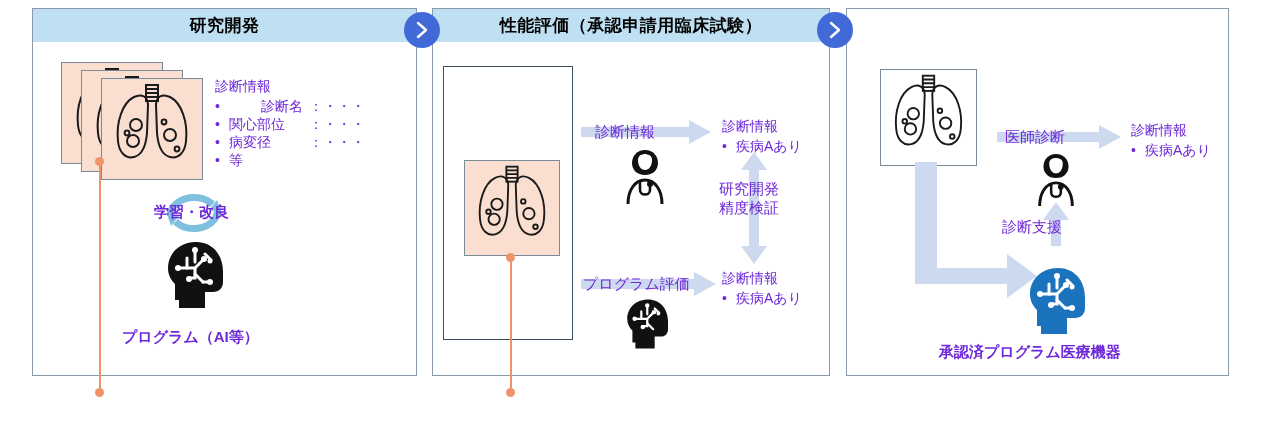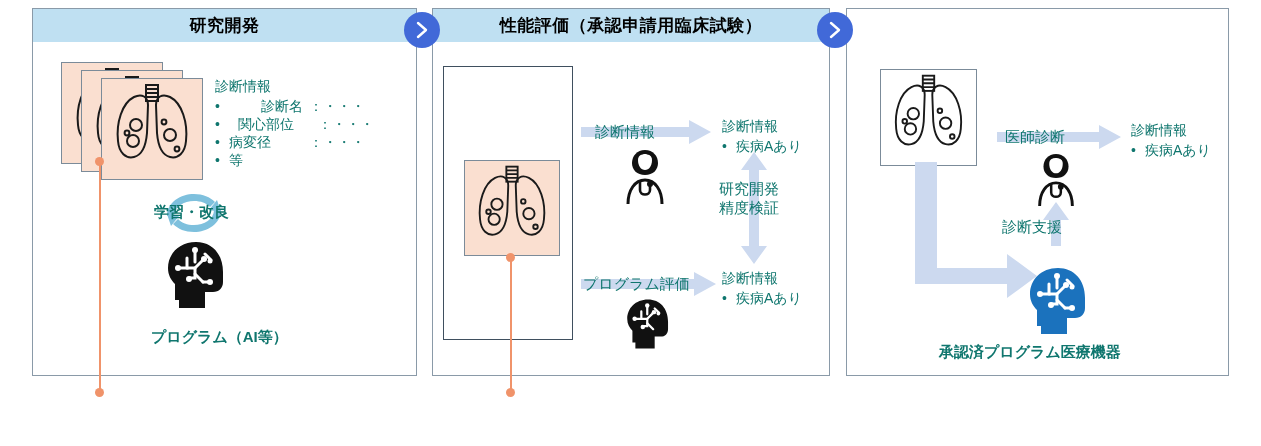--- a/index.html
+++ b/index.html
@@ -31,21 +31,21 @@
   }
   .chev svg{display:block;}
 
   
   .tile{position:absolute;box-sizing:border-box;border:1px solid #7b8b99;}
   .tile.peach{background:#fadfd0;}
   .tile.white{background:#ffffff;}
   .tile svg{display:block;width:100%;height:100%;}
 
   
-  .txt{position:absolute;color:#0f766e;line-height:1.28;white-space:nowrap;}
+  .txt{position:absolute;color:#6d28d9;line-height:1.28;white-space:nowrap;}
   .t14{font-size:14px;}
   .t15{font-size:15px;}
   .bold{font-weight:bold;}
   .listrow{display:flex;}
   .listrow .bu{width:14px;}
   .listrow .nm{display:inline-block;}
   .colon{margin-left:6px;}
 
   
   .ba{position:absolute;}
@@ -136,21 +136,21 @@
 
       <div class="txt t14" style="left:182px;top:36px;">
         <div>診断情報</div>
         <div class="listrow" style="margin-top:2px;">
           <span class="bu">•</span>
           <span class="nm" style="width:74px;text-align:right;">診断名</span>
           <span class="colon">：・・・</span>
         </div>
         <div class="listrow">
           <span class="bu">•</span>
-          <span class="nm" style="width:74px;margin-left:9px;">関心部位</span>
+          <span class="nm" style="width:74px;">関心部位</span>
           <span class="colon">：・・・</span>
         </div>
         <div class="listrow">
           <span class="bu">•</span>
           <span class="nm" style="width:74px;">病変径</span>
           <span class="colon">：・・・</span>
         </div>
         <div class="listrow">
           <span class="bu">•</span>
           <span class="nm" style="width:74px;">等</span>
@@ -185,21 +185,21 @@
           <g fill="#ffffff">
             <circle cx="30" cy="10" r="3"></circle>
               <circle cx="13" cy="28" r="3"></circle>
             <circle cx="39" cy="19" r="3"></circle>
               <circle cx="45" cy="21" r="2.5"></circle>
             <circle cx="45" cy="42" r="3"></circle>
               <circle cx="24" cy="39" r="3"></circle>
           </g>
         </svg>
       </div>
-      <div class="txt t15 bold" style="left:89px;top:285px;margin-left:29px;">プログラム（AI等）</div>
+      <div class="txt t15 bold" style="left:89px;top:285px;">プログラム（AI等）</div>
     </div>
   </div>
 
   <div class="chev" style="left:404px;top:12px;">
     <svg width="16" height="18" viewBox="0 0 16 18">
         <path d="M4 2 L12 9 L4 16" fill="none" stroke="#fff" stroke-width="2.4" stroke-linecap="round" stroke-linejoin="round"></path>
       </svg>
   </div>
 
   <div class="panel" style="left:432px;top:8px;width:398px;height:368px;">

